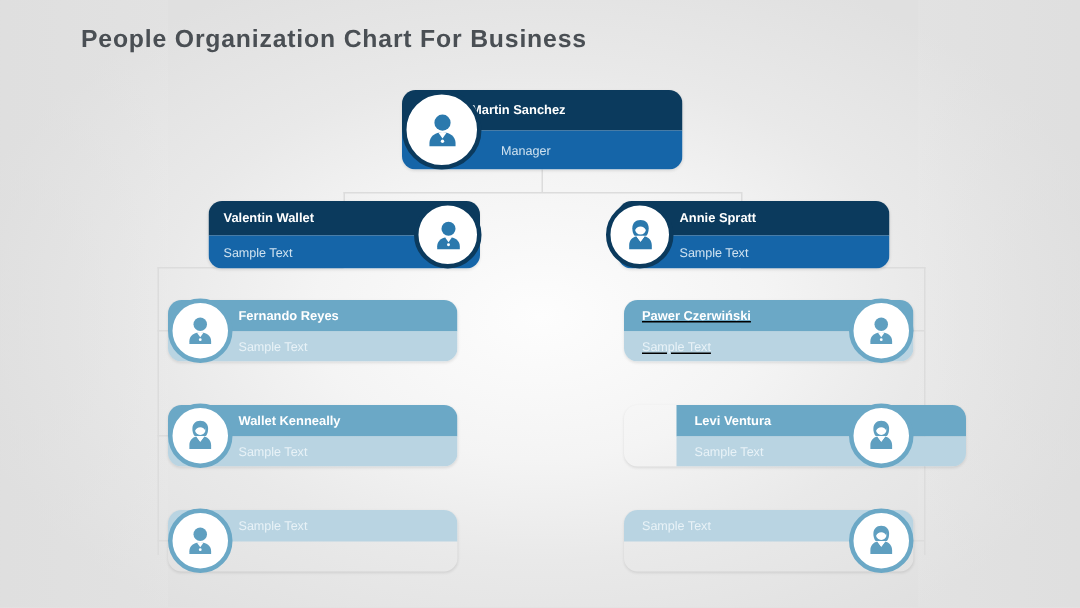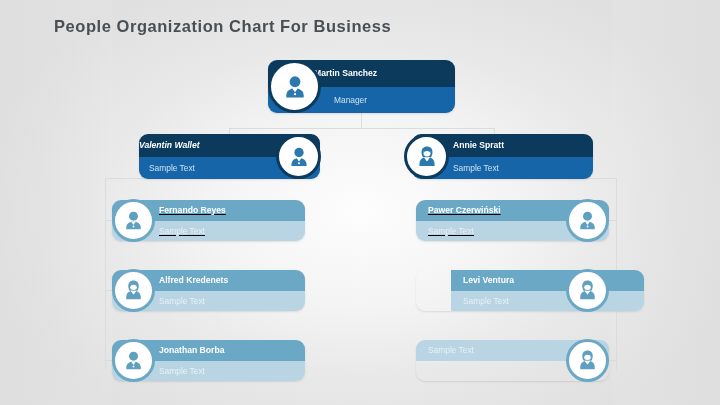--- a/index.html
+++ b/index.html
@@ -98,21 +98,21 @@
     <svg width="30" height="30" viewBox="0 0 40 40">
       <circle cx="20" cy="13" r="7.2" fill="#2b79ad"></circle>
       <path d="M20 21.5c-6.6 0-11.6 3.9-11.6 9.6V34h23.2v-2.9c0-5.7-5-9.6-11.6-9.6z" fill="#2b79ad"></path>
       <path d="M16.4 21.9 20 27l3.6-5.1c-1.1-.4-2.3-.6-3.6-.6s-2.5.2-3.6.6z" fill="#ffffff"></path>
       <circle cx="20" cy="29.5" r="1.5" fill="#ffffff"></circle>
     </svg>
   </div>
 
   <div class="card dark" style="left:139px;top:134px;width:181px;height:45px;">
     <div class="band top">
-      <span class="name" style="font-style:italic;">Valentin Wallet</span>
+      <span class="name" style="margin-left:10px;">Valentin Wallet</span>
     </div>
     <div class="band bot">
       <span class="sub" style="margin-left:10px;">Sample Text</span>
     </div>
   </div>
   <div class="avatar av-dark" style="left:276px;top:134px;width:45px;height:45px;">
     <svg width="26" height="26" viewBox="0 0 40 40">
       <circle cx="20" cy="13" r="7.2" fill="#2b79ad"></circle>
       <path d="M20 21.5c-6.6 0-11.6 3.9-11.6 9.6V34h23.2v-2.9c0-5.7-5-9.6-11.6-9.6z" fill="#2b79ad"></path>
       <path d="M16.4 21.9 20 27l3.6-5.1c-1.1-.4-2.3-.6-3.6-.6s-2.5.2-3.6.6z" fill="#ffffff"></path>
@@ -131,59 +131,56 @@
   <div class="avatar av-dark" style="left:404px;top:134px;width:45px;height:45px;">
     <svg width="26" height="26" viewBox="0 0 40 40">
       <path d="M20 4c-5.2 0-8.4 3.5-8.4 8.6 0 3.6 1 6.1 2.4 7.6h12c1.4-1.5 2.4-4 2.4-7.6C28.4 7.5 25.2 4 20 4z" fill="#2b79ad"></path>
       <circle cx="20" cy="13.5" r="5.6" fill="#ffffff"></circle>
       <path d="M14.3 12.2c0-3.3 2.5-5.6 5.7-5.6s5.7 2.3 5.7 5.6c0 .9-.2 1.6-.5 2.2-.5-2.3-2.6-3.6-5.2-3.6s-4.7 1.3-5.2 3.6c-.3-.6-.5-1.3-.5-2.2z" fill="#2b79ad"></path>
       <path d="M15.8 20.8c-4.3 1-7.4 4.5-7.4 9.1V34h23.2v-4.1c0-4.6-3.1-8.1-7.4-9.1L20 26.4l-4.2-5.6z" fill="#2b79ad"></path>
       <path d="M15.8 20.8 20 26.4l4.2-5.6-1.9-.5-2.3 3.2-2.3-3.2-1.9.5z" fill="#ffffff"></path>
     </svg>
   </div>
 
-  <div class="card light" style="left:112px;top:200px;width:193px;height:41px;text-decoration:underline;">
+  <div class="card light" style="left:112px;top:200px;width:193px;height:41px;">
     <div class="band top">
       <span class="name" style="margin-left:47px;">Fernando Reyes</span>
     </div>
     <div class="band bot">
       <span class="sub" style="margin-left:47px;">Sample Text</span>
     </div>
   </div>
   <div class="avatar av-light" style="left:112px;top:199px;width:43px;height:43px;">
     <svg width="25" height="25" viewBox="0 0 40 40">
       <circle cx="20" cy="13" r="7.2" fill="#5f9fc0"></circle>
       <path d="M20 21.5c-6.6 0-11.6 3.9-11.6 9.6V34h23.2v-2.9c0-5.7-5-9.6-11.6-9.6z" fill="#5f9fc0"></path>
       <path d="M16.4 21.9 20 27l3.6-5.1c-1.1-.4-2.3-.6-3.6-.6s-2.5.2-3.6.6z" fill="#ffffff"></path>
       <circle cx="20" cy="29.5" r="1.5" fill="#ffffff"></circle>
     </svg>
   </div>
 
   <div class="card light" style="left:112px;top:270px;width:193px;height:41px;">
     <div class="band top">
-      <span class="name" style="margin-left:47px;">Alfred Kredenets</span>
+      <span class="name" style="margin-left:47px;">Wallet Kenneally</span>
     </div>
     <div class="band bot">
       <span class="sub" style="margin-left:47px;">Sample Text</span>
     </div>
   </div>
   <div class="avatar av-light" style="left:112px;top:269px;width:43px;height:43px;">
     <svg width="25" height="25" viewBox="0 0 40 40">
       <path d="M20 4c-5.2 0-8.4 3.5-8.4 8.6 0 3.6 1 6.1 2.4 7.6h12c1.4-1.5 2.4-4 2.4-7.6C28.4 7.5 25.2 4 20 4z" fill="#5f9fc0"></path>
       <circle cx="20" cy="13.5" r="5.6" fill="#ffffff"></circle>
       <path d="M14.3 12.2c0-3.3 2.5-5.6 5.7-5.6s5.7 2.3 5.7 5.6c0 .9-.2 1.6-.5 2.2-.5-2.3-2.6-3.6-5.2-3.6s-4.7 1.3-5.2 3.6c-.3-.6-.5-1.3-.5-2.2z" fill="#5f9fc0"></path>
       <path d="M15.8 20.8c-4.3 1-7.4 4.5-7.4 9.1V34h23.2v-4.1c0-4.6-3.1-8.1-7.4-9.1L20 26.4l-4.2-5.6z" fill="#5f9fc0"></path>
       <path d="M15.8 20.8 20 26.4l4.2-5.6-1.9-.5-2.3 3.2-2.3-3.2-1.9.5z" fill="#ffffff"></path>
     </svg>
   </div>
 
   <div class="card light" style="left:112px;top:340px;width:193px;height:41px;">
-    <div class="band top">
-      <span class="name" style="margin-left:47px;">Jonathan Borba</span>
-    </div>
     <div class="band bot">
       <span class="sub" style="margin-left:47px;">Sample Text</span>
     </div>
   </div>
   <div class="avatar av-light" style="left:112px;top:339px;width:43px;height:43px;">
     <svg width="25" height="25" viewBox="0 0 40 40">
       <circle cx="20" cy="13" r="7.2" fill="#5f9fc0"></circle>
       <path d="M20 21.5c-6.6 0-11.6 3.9-11.6 9.6V34h23.2v-2.9c0-5.7-5-9.6-11.6-9.6z" fill="#5f9fc0"></path>
       <path d="M16.4 21.9 20 27l3.6-5.1c-1.1-.4-2.3-.6-3.6-.6s-2.5.2-3.6.6z" fill="#ffffff"></path>
       <circle cx="20" cy="29.5" r="1.5" fill="#ffffff"></circle>

